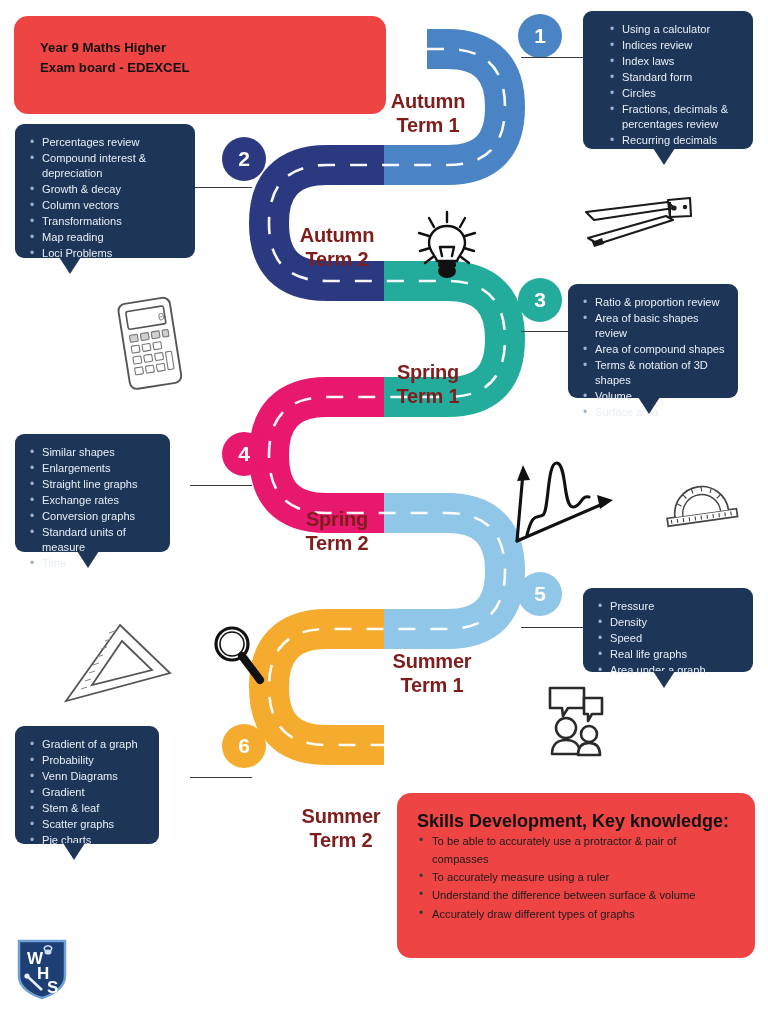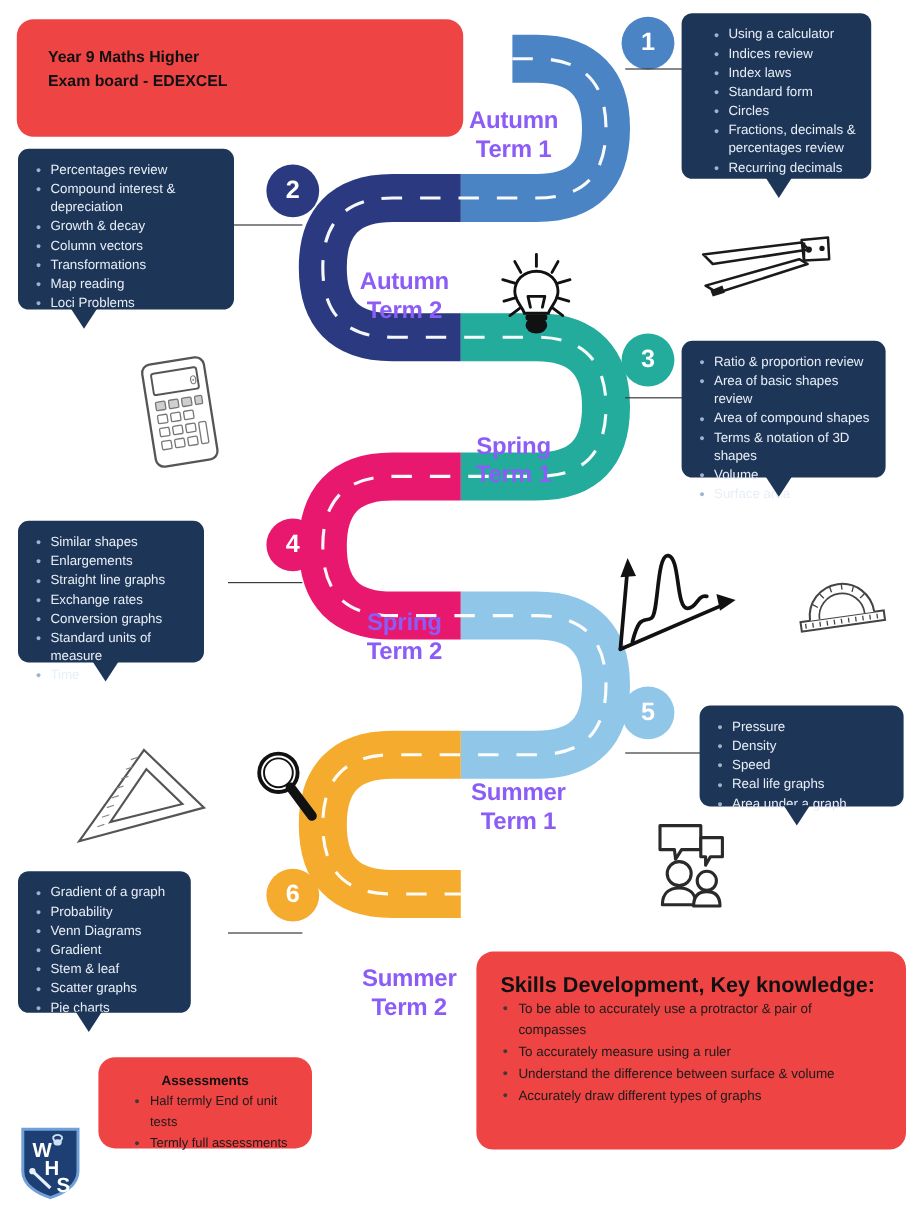--- a/index.html
+++ b/index.html
@@ -14,21 +14,21 @@
   #stage{position:absolute;left:0;top:0;width:768px;height:1024px;}
 
   
   #road-layer{position:absolute;left:0;top:0;width:768px;height:1024px;}
 
   
   .term-label{
     position:absolute;
     text-align:center;
     font-weight:bold;
-    color:#8b5cf6;
+    color:#7f1d1d;
     line-height:1.18;
     font-size:20px;
     letter-spacing:-0.2px;
   }
   .term-label span{display:block;}
 
   
   .num-circle{
     position:absolute;
     width:44px;height:44px;
@@ -181,21 +181,21 @@
 
   <div class="cream" id="header-panel" style="left:14px;top:16px;width:372px;height:98px;">
     <div class="hline">Year 9 Maths Higher</div>
     <div class="hline">Exam board - EDEXCEL</div>
   </div>
 
   <div class="num-circle" style="left:518px;top:14px;background:#4a84c4;">
     <span>1</span>
   </div>
   <div class="connector" style="left:521px;top:57px;width:65px;"></div>
-  <div class="callout" style="left:568px;top:11px;width:158px;height:138px;padding-left:26px;">
+  <div class="callout" style="left:583px;top:11px;width:170px;height:138px;padding-left:26px;">
     <ul>
       <li>Using a calculator</li>
       <li>Indices review</li>
       <li>Index laws</li>
       <li>Standard form</li>
       <li>Circles</li>
       <li>Fractions, decimals &amp; percentages review</li>
       <li>Recurring decimals</li>
     </ul>
     <div class="tail" style="left:70px;"></div>
@@ -286,27 +286,20 @@
   <div class="cream" id="skills-panel" style="left:397px;top:793px;width:358px;height:165px;">
     <div class="stitle">Skills Development, Key knowledge:</div>
     <ul>
       <li>To be able to accurately use a protractor &amp; pair of compasses</li>
       <li>To accurately measure using a ruler</li>
       <li>Understand the difference between surface &amp; volume</li>
       <li>Accurately draw different types of graphs</li>
     </ul>
   </div>
 
-  <div class="cream" id="assess-panel" style="left:82px;top:881px;width:178px;height:76px;">
-    <div class="atitle">Assessments</div>
-    <ul>
-      <li>Half termly End of unit tests</li>
-      <li>Termly full assessments</li>
-    </ul>
-  </div>
 
   <svg class="deco" style="left:578px;top:186px;" width="118" height="70" viewBox="0 0 118 70">
     <g fill="none" stroke="#1a1a1a" stroke-width="2.1" stroke-linejoin="round">
       <path d="M8,26 L90,16 L96,22 L16,34 Z"></path>
       <path d="M10,52 L88,30 L95,34 L20,58 Z"></path>
       <path d="M90,14 L112,12 L113,30 L92,31 Z"></path>
       <path d="M92,16 L92,30"></path>
     </g>
     <circle cx="96" cy="22" r="2.6" fill="#1a1a1a"></circle>
     <circle cx="107" cy="21" r="2.2" fill="#1a1a1a"></circle>

